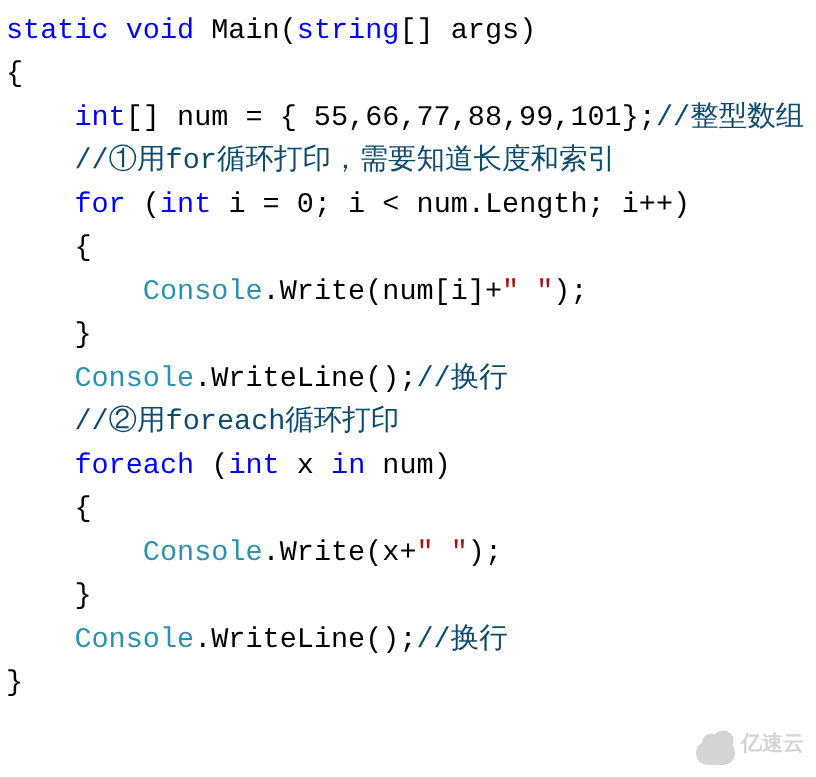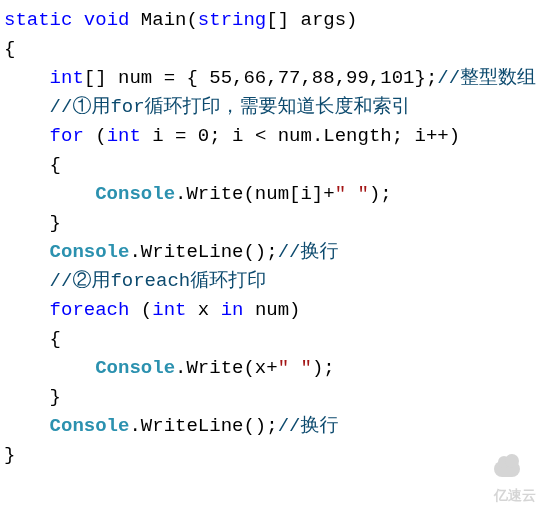--- a/index.html
+++ b/index.html
@@ -13,33 +13,32 @@
     line-height: 29px;
     overflow: hidden;
     position: relative;
   }
   .code {
     padding: 6px 4px;
     white-space: pre;
   }
   .k  { color: #0000ff; }   
   .t  { color: #000000; }   
-  .cl { color: #2b91af; font-weight: bold; }   
+  .cl { color: #2b91af; }   
   .c  { color: #0c4a6e; }   
   .s  { color: #a31515; }   
   .watermark {
     position: absolute;
     right: 8px;
     bottom: 8px;
     display: flex;
-    align-items: flex-start;
+    align-items: flex-end;
     gap: 4px;
     opacity: 0.35;
     pointer-events: none;
-    flex-direction: column;
   }
   .watermark .cloud {
     width: 26px;
     height: 16px;
     background: #888;
     border-radius: 9px;
     position: relative;
   }
   .watermark .cloud::before,
   .watermark .cloud::after {

